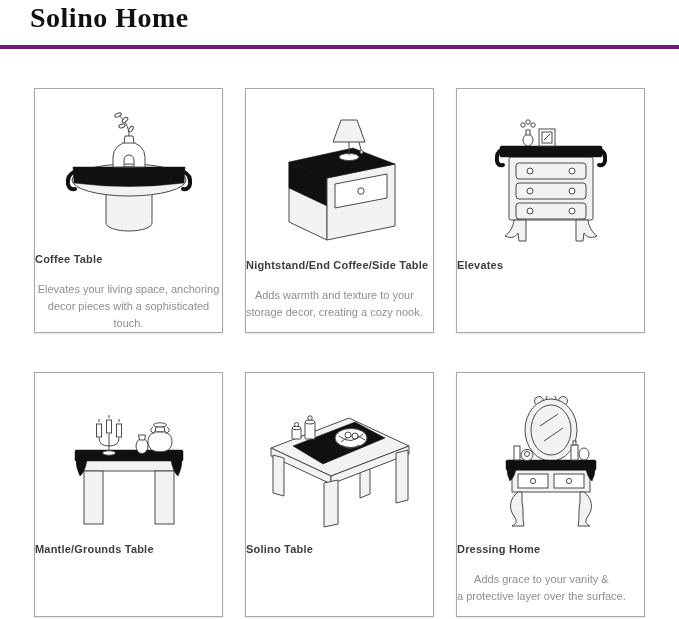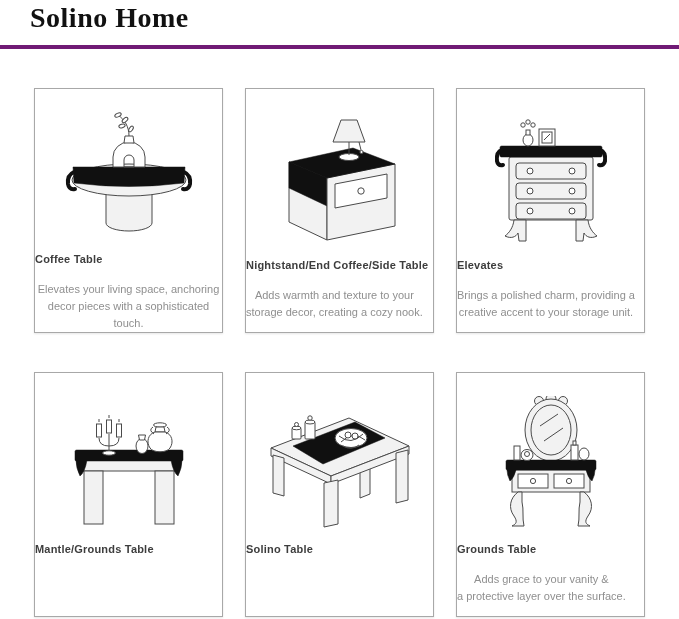--- a/index.html
+++ b/index.html
@@ -125,22 +125,20 @@
           <rect class="fill-wt" x="50" y="18" width="4" height="5"></rect>
           <circle class="fill-wt" cx="47" cy="13" r="2.2"></circle>
           <circle class="fill-wt" cx="52" cy="10" r="2.2"></circle>
           <circle class="fill-wt" cx="57" cy="13" r="2.2"></circle>
           <rect class="fill-wt" x="63" y="17" width="16" height="17"></rect>
           <rect class="ln" x="66" y="20" width="10" height="11"></rect>
           <path class="ln" d="M68,28 L74,22"></path>
         </svg>
       </div>
       <div class="card-title">Elevates</div>
-      <div class="card-desc">Brings a polished charm, providing a
-creative accent to your storage unit.</div>
     </div>
 
     <div class="card">
       <div class="illus">
         <svg width="150" height="132" viewBox="0 0 150 132">
           <rect class="fill-lt" x="26" y="64" width="98" height="11" fill="#f4f4f4"></rect>
           <rect class="fill-lt" x="30" y="75" width="19" height="53" fill="#ededed"></rect>
           <rect class="fill-lt" x="101" y="75" width="19" height="53" fill="#ededed"></rect>
           <rect class="runner" x="21" y="54" width="108" height="11" rx="1.5"></rect>
           <path class="runner" d="M22,64 L33,64 Q31,76 26,80 Q22,72 22,64 Z"></path>
@@ -209,19 +207,19 @@
           <path class="runner" d="M31,74 L40,74 Q38,82 34,85 Q31,79 31,74 Z"></path>
           <path class="runner" d="M119,74 L110,74 Q112,82 116,85 Q119,79 119,74 Z"></path>
           <rect class="fill-wt" x="38" y="50" width="6" height="14"></rect>
           <ellipse class="fill-wt" cx="51" cy="59" rx="6" ry="5.5"></ellipse>
           <circle class="ln" cx="51" cy="58" r="2.5"></circle>
           <rect class="fill-wt" x="95" y="49" width="7" height="15"></rect>
           <rect class="fill-wt" x="97" y="45" width="3" height="4"></rect>
           <ellipse class="fill-wt" cx="108" cy="58" rx="5" ry="6"></ellipse>
         </svg>
       </div>
-      <div class="card-title">Grounds Table</div>
+      <div class="card-title">Dressing Home</div>
       <div class="card-desc">Adds grace to your vanity &amp;
 a protective layer over the surface.</div>
     </div>
 
   </div>
 </div>
 
 </body></html>

